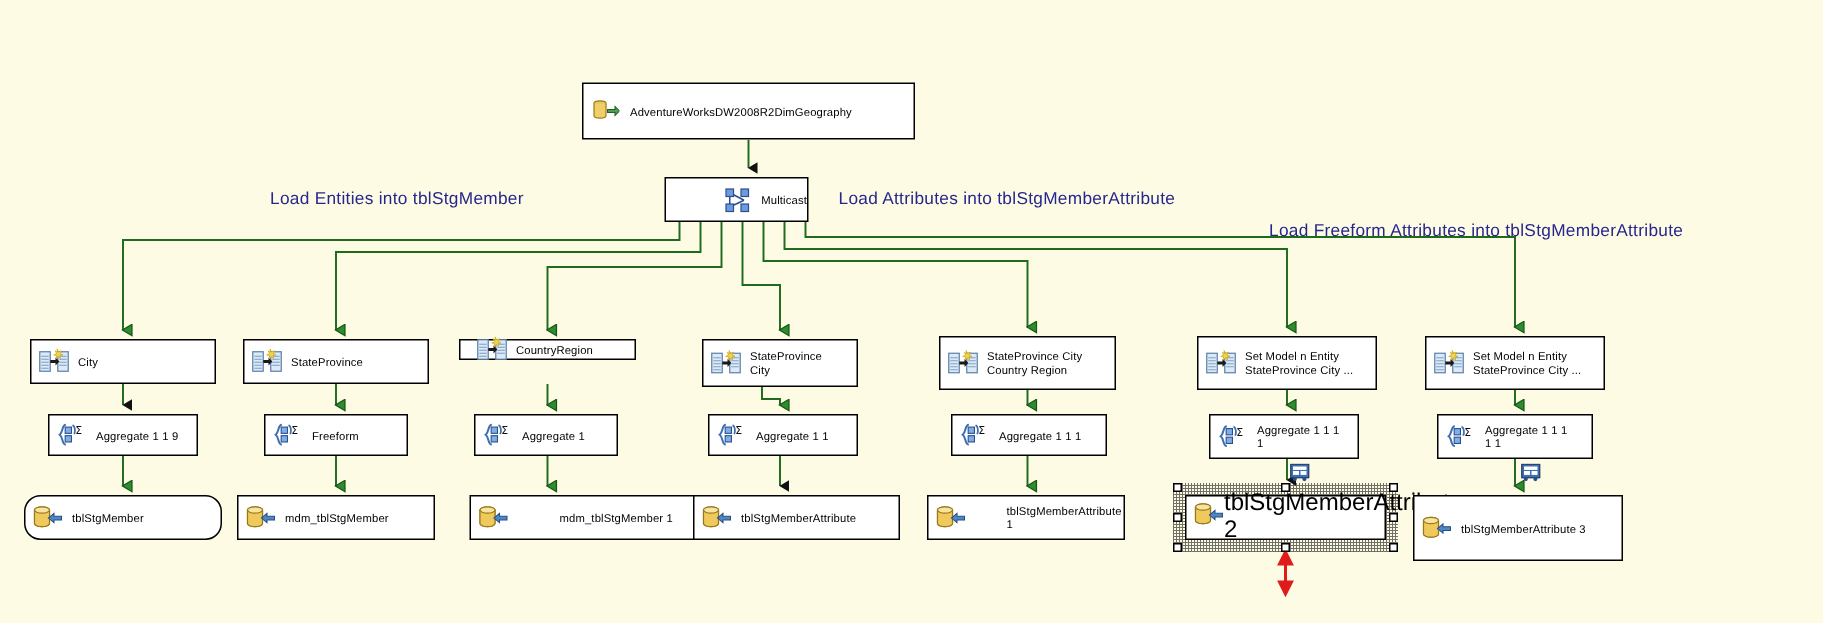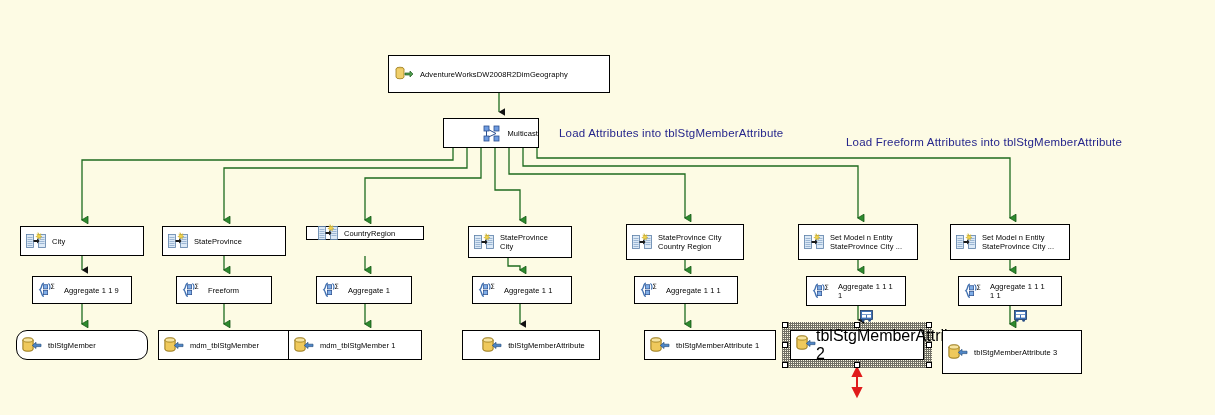--- a/index.html
+++ b/index.html
@@ -139,22 +139,23 @@
         </g>
         <rect x="1" y="1" width="5" height="5" fill="#6E9BE0" stroke="#2B4F8E" stroke-width=".8"></rect>
         <rect x="11" y="1" width="5" height="5" fill="#6E9BE0" stroke="#2B4F8E" stroke-width=".8"></rect>
         <rect x="1" y="11" width="5" height="5" fill="#6E9BE0" stroke="#2B4F8E" stroke-width=".8"></rect>
         <rect x="11" y="11" width="5" height="5" fill="#6E9BE0" stroke="#2B4F8E" stroke-width=".8"></rect>
       </svg>
     </span>
     <span class="label">Multicast</span>
   </div>
 
+  <div class="annot" id="a0" style="left: 180px; top: 127px;">Load Entities into  tblStgMember</div>
   <div class="annot" id="a1" style="left: 545px; top: 127px; padding-left: 14px;">Load Attributes into tblStgMemberAttribute</div>
-  <div class="annot" id="a2" style="left: 846px; top: 136px;">Load Freeform Attributes into tblStgMemberAttribute</div>
+  <div class="annot" id="a2" style="left: 846px; top: 148px;">Load Freeform Attributes into tblStgMemberAttribute</div>
 
   <div id="columns-host">
       <div class="node" style="left: 20px; top: 226px; width: 124px; height: 30px;">
         <span class="icon">
           <svg width="20" height="18" viewBox="0 0 20 18">
       <rect x="0.5" y="2.5" width="7" height="13" fill="#DCE9F6" stroke="#5B7FA8" stroke-width=".8"></rect>
       <g stroke="#7FA0C4" stroke-width=".7">
         <line x1="1.5" y1="5.5" x2="6.5" y2="5.5"></line>
               <line x1="1.5" y1="7.5" x2="6.5" y2="7.5"></line>
         <line x1="1.5" y1="9.5" x2="6.5" y2="9.5"></line>
@@ -275,21 +276,21 @@
           <svg width="22" height="18" viewBox="0 0 22 18">
       <path d="M6.5,1.5 C3.5,1.5 4.5,7 2,8.8 C4.5,10.6 3.5,16 6.5,16" fill="none" stroke="#3E6FB0" stroke-width="1.5"></path>
       <rect x="6" y="3.2" width="4.6" height="4.6" fill="#7FAEE8" stroke="#2B4F8E" stroke-width=".8"></rect>
       <rect x="6" y="9.5" width="4.6" height="4.6" fill="#7FAEE8" stroke="#2B4F8E" stroke-width=".8"></rect>
       <path d="M11.4,1.8 C13.6,2.8 13.4,6.6 12.6,8.4" fill="none" stroke="#3E6FB0" stroke-width="1.3"></path>
       <text x="13.4" y="8.4" font-family="DejaVu Sans, sans-serif" font-size="8" fill="#101010">Σ</text>
     </svg>
         </span>
         <span class="label">Aggregate 1</span>
       </div>
-      <div class="node" style="left: 288px; top: 330px; width: 134px; height: 30px;">
+      <div class="node" style="left: 313px; top: 330px; width: 150px; height: 30px; gap: 28px;">
         <span class="icon">
           <svg width="20" height="18" viewBox="0 0 20 18">
     <ellipse cx="6" cy="4" rx="5" ry="2.1" fill="#F2D77E" stroke="#9A7A18" stroke-width=".8"></ellipse>
     <path d="M1,4 L1,13 A5,2.1 0 0,0 11,13 L11,4" fill="#EEC council" stroke="#9A7A18" stroke-width=".8"></path>
     <path d="M1,4 L1,13 A5,2.1 0 0,0 11,13 L11,4" fill="#EFC95C" stroke="#9A7A18" stroke-width=".8"></path>
     <ellipse cx="6" cy="4" rx="5" ry="2.1" fill="#F7E4A0" stroke="#9A7A18" stroke-width=".8"></ellipse>
     <path d="M19,8.2 L14,8.2 L14,6.3 L10.3,9.4 L14,12.5 L14,10.6 L19,10.6 Z" fill="#4E86C8" stroke="#27507F" stroke-width=".7"></path>
   </svg>
         </span>
         <span class="label">mdm_tblStgMember 1</span>
@@ -324,21 +325,21 @@
           <svg width="22" height="18" viewBox="0 0 22 18">
       <path d="M6.5,1.5 C3.5,1.5 4.5,7 2,8.8 C4.5,10.6 3.5,16 6.5,16" fill="none" stroke="#3E6FB0" stroke-width="1.5"></path>
       <rect x="6" y="3.2" width="4.6" height="4.6" fill="#7FAEE8" stroke="#2B4F8E" stroke-width=".8"></rect>
       <rect x="6" y="9.5" width="4.6" height="4.6" fill="#7FAEE8" stroke="#2B4F8E" stroke-width=".8"></rect>
       <path d="M11.4,1.8 C13.6,2.8 13.4,6.6 12.6,8.4" fill="none" stroke="#3E6FB0" stroke-width="1.3"></path>
       <text x="13.4" y="8.4" font-family="DejaVu Sans, sans-serif" font-size="8" fill="#101010">Σ</text>
     </svg>
         </span>
         <span class="label">Aggregate 1 1</span>
       </div>
-      <div class="node" style="left: 462px; top: 330px; width: 138px; height: 30px; justify-content: center;">
+      <div class="node" style="left: 462px; top: 330px; width: 138px; height: 30px;">
         <span class="icon">
           <svg width="20" height="18" viewBox="0 0 20 18">
     <ellipse cx="6" cy="4" rx="5" ry="2.1" fill="#F2D77E" stroke="#9A7A18" stroke-width=".8"></ellipse>
     <path d="M1,4 L1,13 A5,2.1 0 0,0 11,13 L11,4" fill="#EEC council" stroke="#9A7A18" stroke-width=".8"></path>
     <path d="M1,4 L1,13 A5,2.1 0 0,0 11,13 L11,4" fill="#EFC95C" stroke="#9A7A18" stroke-width=".8"></path>
     <ellipse cx="6" cy="4" rx="5" ry="2.1" fill="#F7E4A0" stroke="#9A7A18" stroke-width=".8"></ellipse>
     <path d="M19,8.2 L14,8.2 L14,6.3 L10.3,9.4 L14,12.5 L14,10.6 L19,10.6 Z" fill="#4E86C8" stroke="#27507F" stroke-width=".7"></path>
   </svg>
         </span>
         <span class="label">tblStgMemberAttribute</span>
@@ -373,21 +374,21 @@
           <svg width="22" height="18" viewBox="0 0 22 18">
       <path d="M6.5,1.5 C3.5,1.5 4.5,7 2,8.8 C4.5,10.6 3.5,16 6.5,16" fill="none" stroke="#3E6FB0" stroke-width="1.5"></path>
       <rect x="6" y="3.2" width="4.6" height="4.6" fill="#7FAEE8" stroke="#2B4F8E" stroke-width=".8"></rect>
       <rect x="6" y="9.5" width="4.6" height="4.6" fill="#7FAEE8" stroke="#2B4F8E" stroke-width=".8"></rect>
       <path d="M11.4,1.8 C13.6,2.8 13.4,6.6 12.6,8.4" fill="none" stroke="#3E6FB0" stroke-width="1.3"></path>
       <text x="13.4" y="8.4" font-family="DejaVu Sans, sans-serif" font-size="8" fill="#101010">Σ</text>
     </svg>
         </span>
         <span class="label">Aggregate 1 1 1</span>
       </div>
-      <div class="node" style="left: 644px; top: 330px; width: 132px; height: 30px;">
+      <div class="node" style="left: 618px; top: 330px; width: 132px; height: 30px; gap: 21px;">
         <span class="icon">
           <svg width="20" height="18" viewBox="0 0 20 18">
     <ellipse cx="6" cy="4" rx="5" ry="2.1" fill="#F2D77E" stroke="#9A7A18" stroke-width=".8"></ellipse>
     <path d="M1,4 L1,13 A5,2.1 0 0,0 11,13 L11,4" fill="#EEC council" stroke="#9A7A18" stroke-width=".8"></path>
     <path d="M1,4 L1,13 A5,2.1 0 0,0 11,13 L11,4" fill="#EFC95C" stroke="#9A7A18" stroke-width=".8"></path>
     <ellipse cx="6" cy="4" rx="5" ry="2.1" fill="#F7E4A0" stroke="#9A7A18" stroke-width=".8"></ellipse>
     <path d="M19,8.2 L14,8.2 L14,6.3 L10.3,9.4 L14,12.5 L14,10.6 L19,10.6 Z" fill="#4E86C8" stroke="#27507F" stroke-width=".7"></path>
   </svg>
         </span>
         <span class="label">tblStgMemberAttribute 1</span>

